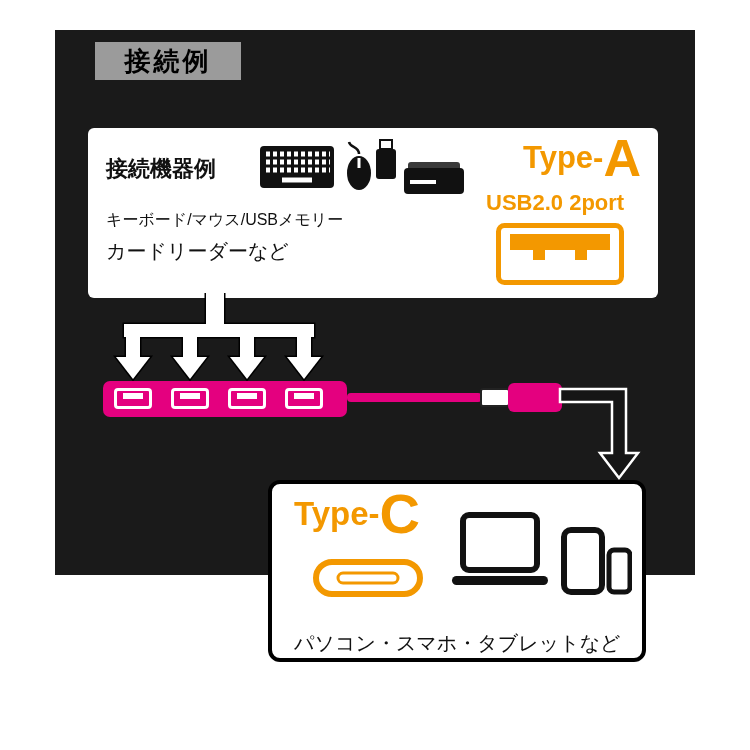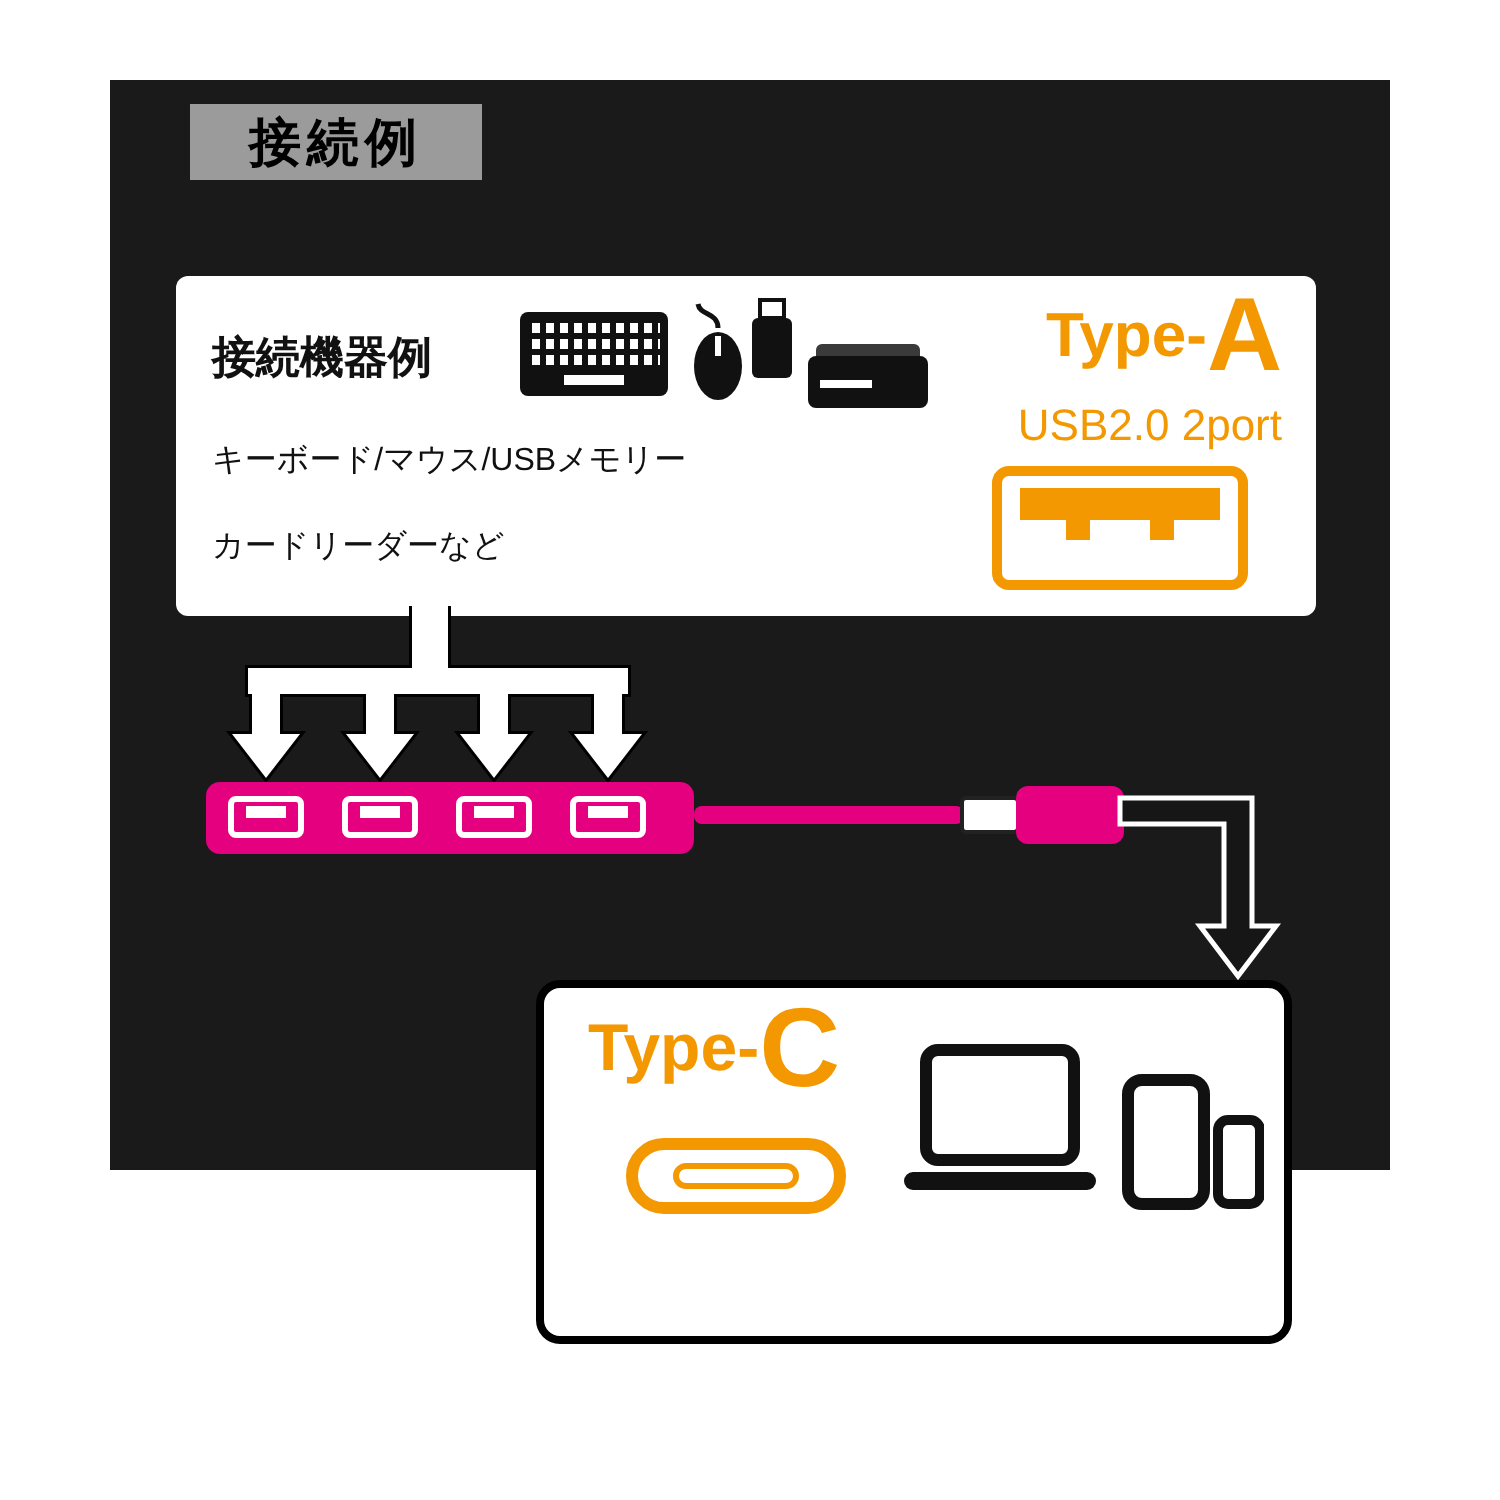--- a/index.html
+++ b/index.html
@@ -1,36 +1,36 @@
 <!DOCTYPE html>
 <html><head>
 <meta charset="utf-8">
 <style>
   html,body{margin:0;padding:0;}
   body{width:750px;height:750px;background:#fff;font-family:"Liberation Sans","DejaVu Sans",sans-serif;}
   .page{position:relative;width:750px;height:750px;background:#fff;overflow:hidden;}
-  .canvas{position:absolute;left:55px;top:40px;width:640px;height:545px;background:#1a1a1a;}
+  .canvas{position:absolute;left:55px;top:30px;width:640px;height:545px;background:#1a1a1a;}
   .abs{position:absolute;}
 
   
   .badge{left:95px;top:42px;width:146px;height:38px;background:#9b9b9b;display:flex;align-items:center;justify-content:center;}
   .badge span{font-size:26px;font-weight:bold;color:#000;letter-spacing:3px;}
 
   
   .top-card{left:88px;top:128px;width:570px;height:170px;background:#fff;border-radius:6px;}
   .top-heading{left:18px;top:26px;font-size:22px;font-weight:bold;color:#111;font-family:Liberation Serif, serif;}
   .top-desc1{left:18px;top:82px;font-size:16px;color:#111;}
-  .top-desc2{left:18px;top:110px;font-size:16px;color:#111;margin-top:15px;}
+  .top-desc2{left:18px;top:110px;font-size:20px;color:#111;}
   .devices-a{left:170px;top:10px;}
 
   .type-label{display:flex;align-items:center;justify-content:flex-end;color:#f39800;font-weight:bold;}
   .type-a-label{left:393px;top:4px;width:160px;}
   .type-prefix-a{font-size:31px;}
   .type-letter-a{font-size:52px;line-height:1;}
-  .usb2-label{left:398px;top:62px;width:155px;text-align:right;font-size:22px;color:#f39800;font-weight:normal;}
+  .usb2-label{left:398px;top:62px;width:155px;font-size:22px;color:#f39800;font-weight:bold;}
   .usba-port{left:407px;top:94px;}
 
   
   .fan-arrows{left:100px;top:293px;}
   .fan-outline{fill:#fff;stroke:#000;stroke-width:3;}
   .fan-plain{fill:#fff;stroke:none;}
 
   
   .hub{left:103px;top:381px;width:244px;height:36px;background:#e4007f;border-radius:7px;}
   .hub-port{position:absolute;top:7px;width:38px;height:21px;border:3px solid #fff;border-radius:4px;box-sizing:border-box;}
@@ -170,16 +170,17 @@
           <rect x="2" y="66" width="96" height="9" rx="4.5" fill="#111"></rect>
         </g>
         <g>
           <rect x="114" y="20" width="38" height="62" rx="7" fill="none" stroke="#111" stroke-width="6"></rect>
         </g>
         <g>
           <rect x="159" y="40" width="21" height="42" rx="5" fill="none" stroke="#111" stroke-width="5"></rect>
         </g>
       </svg>
 
+      <div class="abs bottom-desc2 txt">パソコン・スマホ・タブレットなど</div>
     </div>
 
   </div>
 </div>
 
 </body></html>

